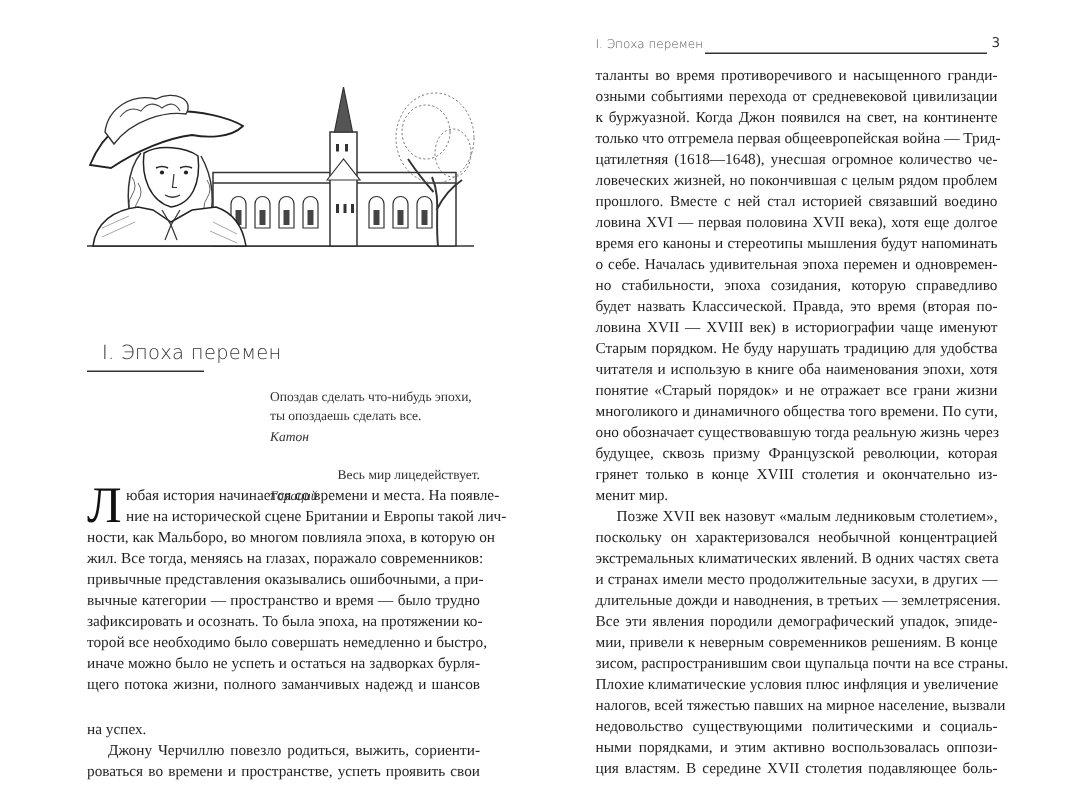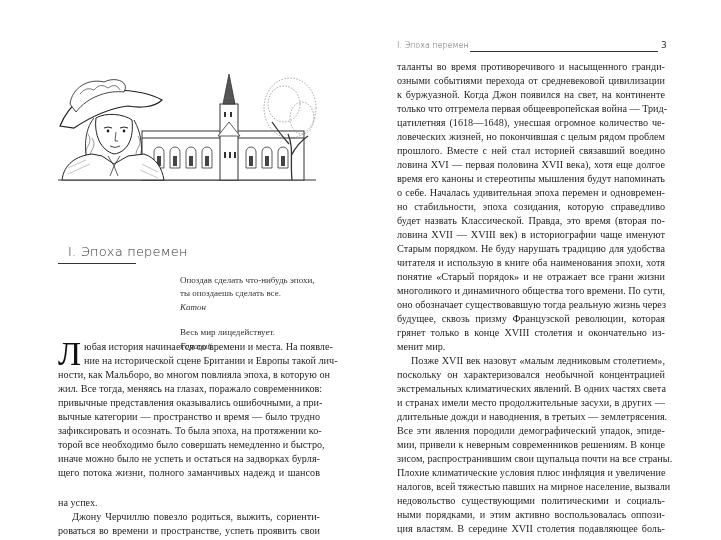--- a/index.html
+++ b/index.html
@@ -1,32 +1,32 @@
 <!DOCTYPE html>
 <html><head>
 <meta charset="utf-8">
 <style>
   html, body { margin: 0; padding: 0; background: #ffffff; }
   body { width: 721px; height: 540px; position: relative; overflow: hidden; color: #1e1e1e; }
-  .page { position: absolute; top: 16px; height: 404px; }
+  .page { position: absolute; top: 0; height: 404px; }
   .page-left { left: 0; width: 360px; }
   .page-right { left: 360px; width: 361px; }
 
   
   .illustration { position: absolute; left: 58px; top: 40px; width: 260px; height: 126px; }
 
   
   .chapter-title { position: absolute; left: 68px; top: 228px; font-family: "DejaVu Sans", sans-serif; font-size: 13px; font-weight: 300; color: #333; letter-spacing: 0.2px; }
   .chapter-rule { position: absolute; left: 58px; top: 247px; width: 78px; height: 0; border-top: 1px solid #333; }
 
   .epigraphs { position: absolute; left: 180px; top: 258px; width: 140px; font-family: "Liberation Serif", serif; font-size: 9px; line-height: 12.5px; color: #333; }
   .epigraph-text { text-align: left; }
   .epigraph-author { font-style: italic; margin-top: 2px; }
   .epigraph-block { margin-bottom: 12px; }
-  .epigraph-block.second .epigraph-text { text-align: left; }
+  .epigraph-block.second .epigraph-text { text-align: right; }
 
   .body-text { font-family: "Liberation Serif", serif; font-size: 10.2px; line-height: 14px; color: #1f1f1f; text-align: justify; }
   .left-body { position: absolute; left: 58px; top: 324px; width: 262px; }
   .left-body .line { display: block; white-space: nowrap; text-align-last: justify; text-align: justify; }
   .left-body .line.last { text-align-last: left; margin-top: 16px; }
   .indent { text-indent: 14px; }
 
   .dropcap { float: left; font-family: "Liberation Serif", serif; font-size: 34px; line-height: 26px; margin: 1px 3px 0 0; color: #111; }
 
   

